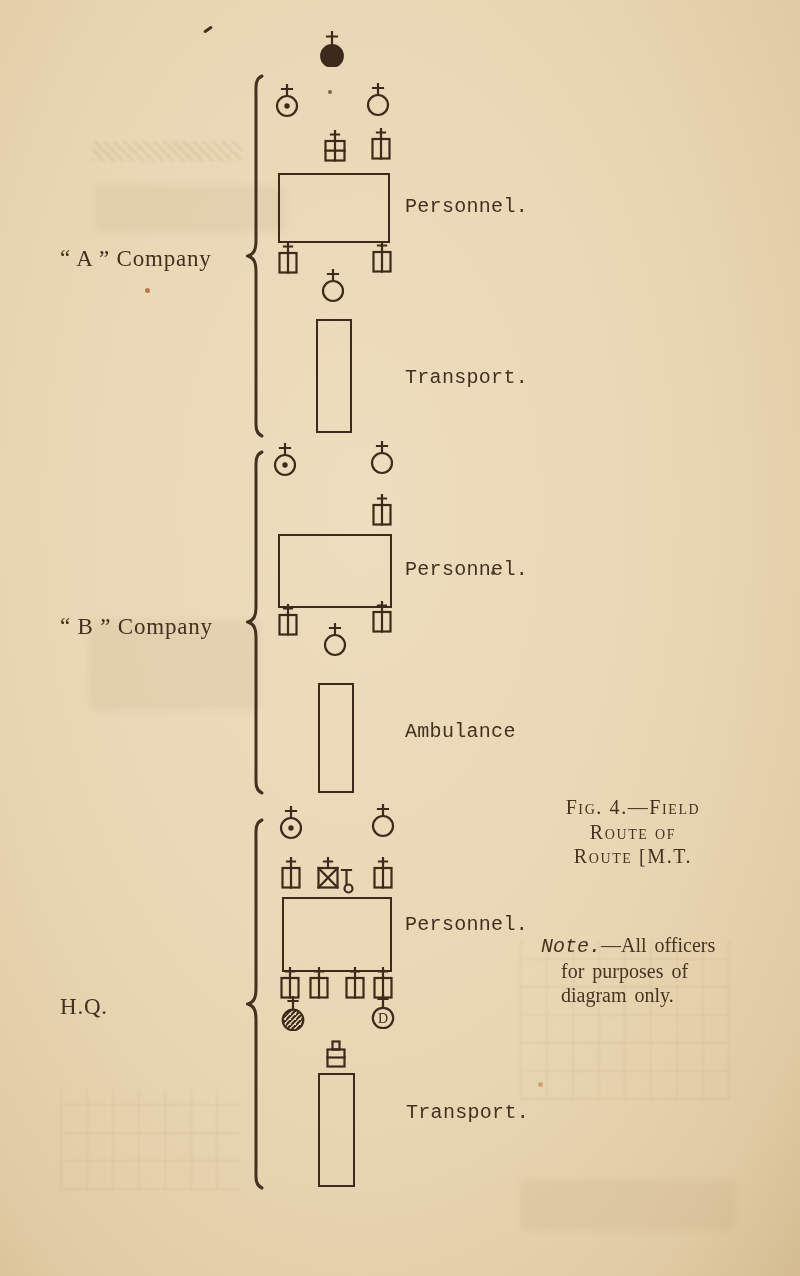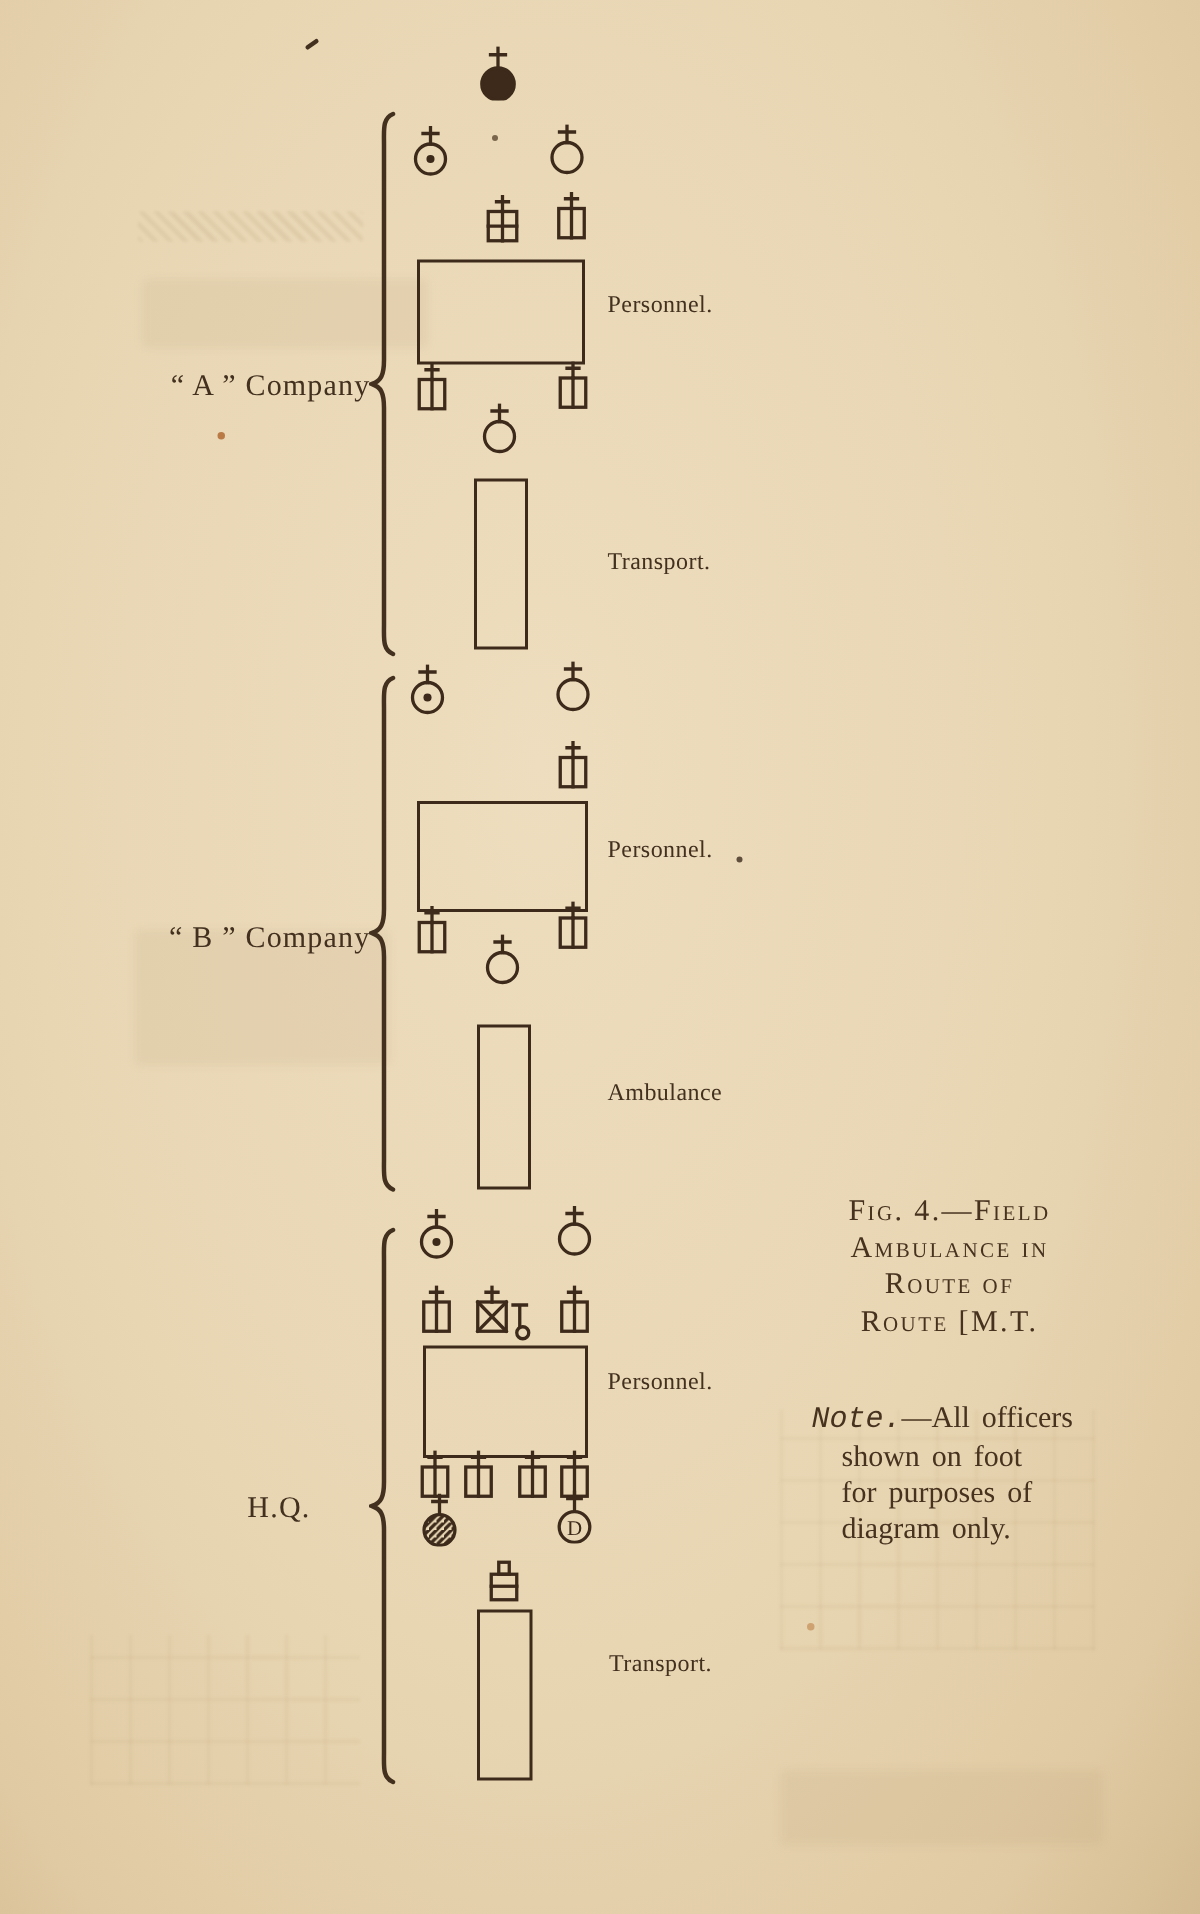--- a/index.html
+++ b/index.html
@@ -7,22 +7,22 @@
     position:relative;width:800px;height:1276px;overflow:hidden;
     background:radial-gradient(ellipse at 45% 40%, #eeddbe 0%, #e8d6b3 55%, #e0caa3 85%, #d4bb91 100%);
     font-family:"Liberation Serif","DejaVu Serif",serif;
     color:#43301f;
   }
   .sym{position:absolute;}
   .sym svg{display:block;stroke:#3d2a1b;stroke-width:2.2;fill:none;stroke-linecap:square;}
   .brace{position:absolute;}
   .brace svg{display:block;stroke:#43301f;stroke-width:3;fill:none;stroke-linecap:round;}
   .box{position:absolute;border:2.4px solid #3d2a1b;box-sizing:border-box;}
-  .lbl{position:absolute;font-size:16px;letter-spacing:0.3px;white-space:nowrap;}
-  .seclbl{position:absolute;font-size:20px;letter-spacing:0.8px;text-align:right;white-space:nowrap;}
+  .lbl{position:absolute;font-size:20px;letter-spacing:0.3px;white-space:nowrap;font-family:Liberation Mono, monospace;}
+  .seclbl{position:absolute;font-size:23px;letter-spacing:0.8px;text-align:left;white-space:nowrap;}
   .caption{position:absolute;left:533px;top:795px;width:200px;text-align:center;
            font-size:20px;line-height:24.5px;color:#47321f;}
   .caption .sc{font-variant:small-caps;letter-spacing:1.6px;display:block;}
   .caption .lc{letter-spacing:0.6px;display:block;}
   .note{position:absolute;left:541px;top:933px;width:200px;font-size:20px;line-height:24px;
         color:#47321f;word-spacing:3px;}
   .note .cont{padding-left:20px;display:block;}
   .note .ital{font-style:italic;font-family:Liberation Mono, monospace;}
   .ghost{position:absolute;pointer-events:none;}
   .g-blob{background:rgba(168,138,94,0.10);filter:blur(3px);border-radius:4px;}
@@ -286,25 +286,23 @@
     <svg width="20" height="28" viewBox="0 0 20 28">
         <use href="#cart"></use>
       </svg>
     </span>
 
   <div class="box" style="left:318px;top:1073px;width:37px;height:114px;"></div>
   <div class="lbl" style="left:406px;top:1101px;">Transport.</div>
 
   <div class="caption">
     <span class="sc">Fig. 4.—Field</span>
-    <span class="sc">Ambulance in</span>
     <span class="sc">Route of</span>
     <span class="sc">Route [M.T.</span>
   </div>
 
   <div class="note">
     <span><span class="ital">Note.</span><span>—All officers</span></span>
-    <span class="cont">shown on foot</span>
     <span class="cont">for purposes of</span>
     <span class="cont">diagram only.</span>
   </div>
 
 </div>
 
 </body></html>

